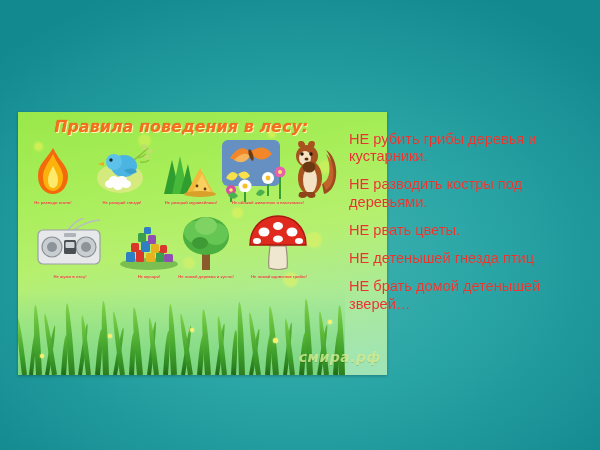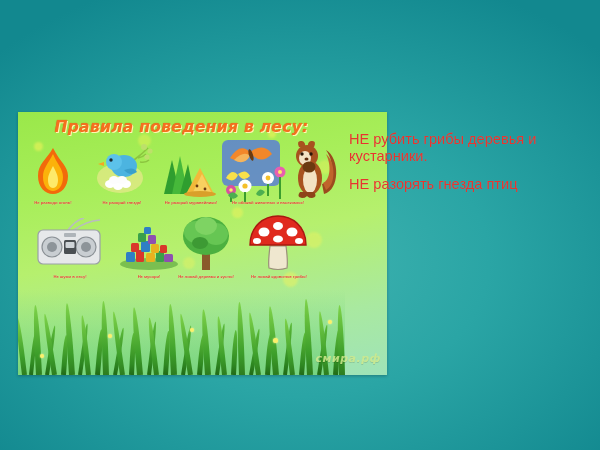--- a/index.html
+++ b/index.html
@@ -55,21 +55,21 @@
   #grass{
     position:absolute;left:0;bottom:0;width:327px;height:85px;
     background:linear-gradient(180deg,rgba(150,230,140,0) 0%, rgba(120,215,120,.35) 40%, rgba(90,200,95,.6) 100%);
   }
   .blade{position:absolute;bottom:0;background:linear-gradient(180deg,#7fd34a 0%,#3c9e2a 70%,#2d7d1f 100%);border-radius:50% 50% 0 0/70% 70% 0 0;transform-origin:bottom center;}
   .blade.dark{background:linear-gradient(180deg,#5cbb39 0%,#2f8a22 75%,#216b17 100%);}
   .dot{position:absolute;border-radius:50%;background:#fbf06a;box-shadow:0 0 2px #fff6a0;}
   #watermark{
     position:absolute;right:6px;bottom:10px;
     font-family:"DejaVu Sans", sans-serif;
-    font-size:11px;font-weight:bold;font-style:italic;
+    font-size:14px;font-weight:bold;font-style:italic;
     color:#cfe98d;opacity:.85;letter-spacing:.5px;
     text-shadow:0 1px 0 rgba(0,0,0,.15);
   }
 
   
   #rules{
     position:absolute;left:349px;top:131px;width:244px;
   }
   .rule{
     color:#e8342e;
@@ -306,16 +306,19 @@
       <div class="dot" style="left:172px;top:38px;width:4px;height:4px;"></div>
       <div class="dot" style="left:255px;top:48px;width:5px;height:5px;"></div>
       <div class="dot" style="left:310px;top:30px;width:4px;height:4px;"></div>
     </div>
 
     <div id="watermark">смира.рф</div>
   </div>
 
   <div id="rules">
     <div class="rule">НЕ рубить грибы деревья и кустарники.</div>
-    <div class="rule">НЕ разорять гнезда птиц</div>
+    <div class="rule">НЕ разводить костры под деревьями.</div>
+    <div class="rule">НЕ рвать цветы.</div>
+    <div class="rule">НЕ детенышей гнезда птиц</div>
+    <div class="rule">НЕ брать домой детенышей зверей…</div>
   </div>
 
 </div>
 
 </body></html>

